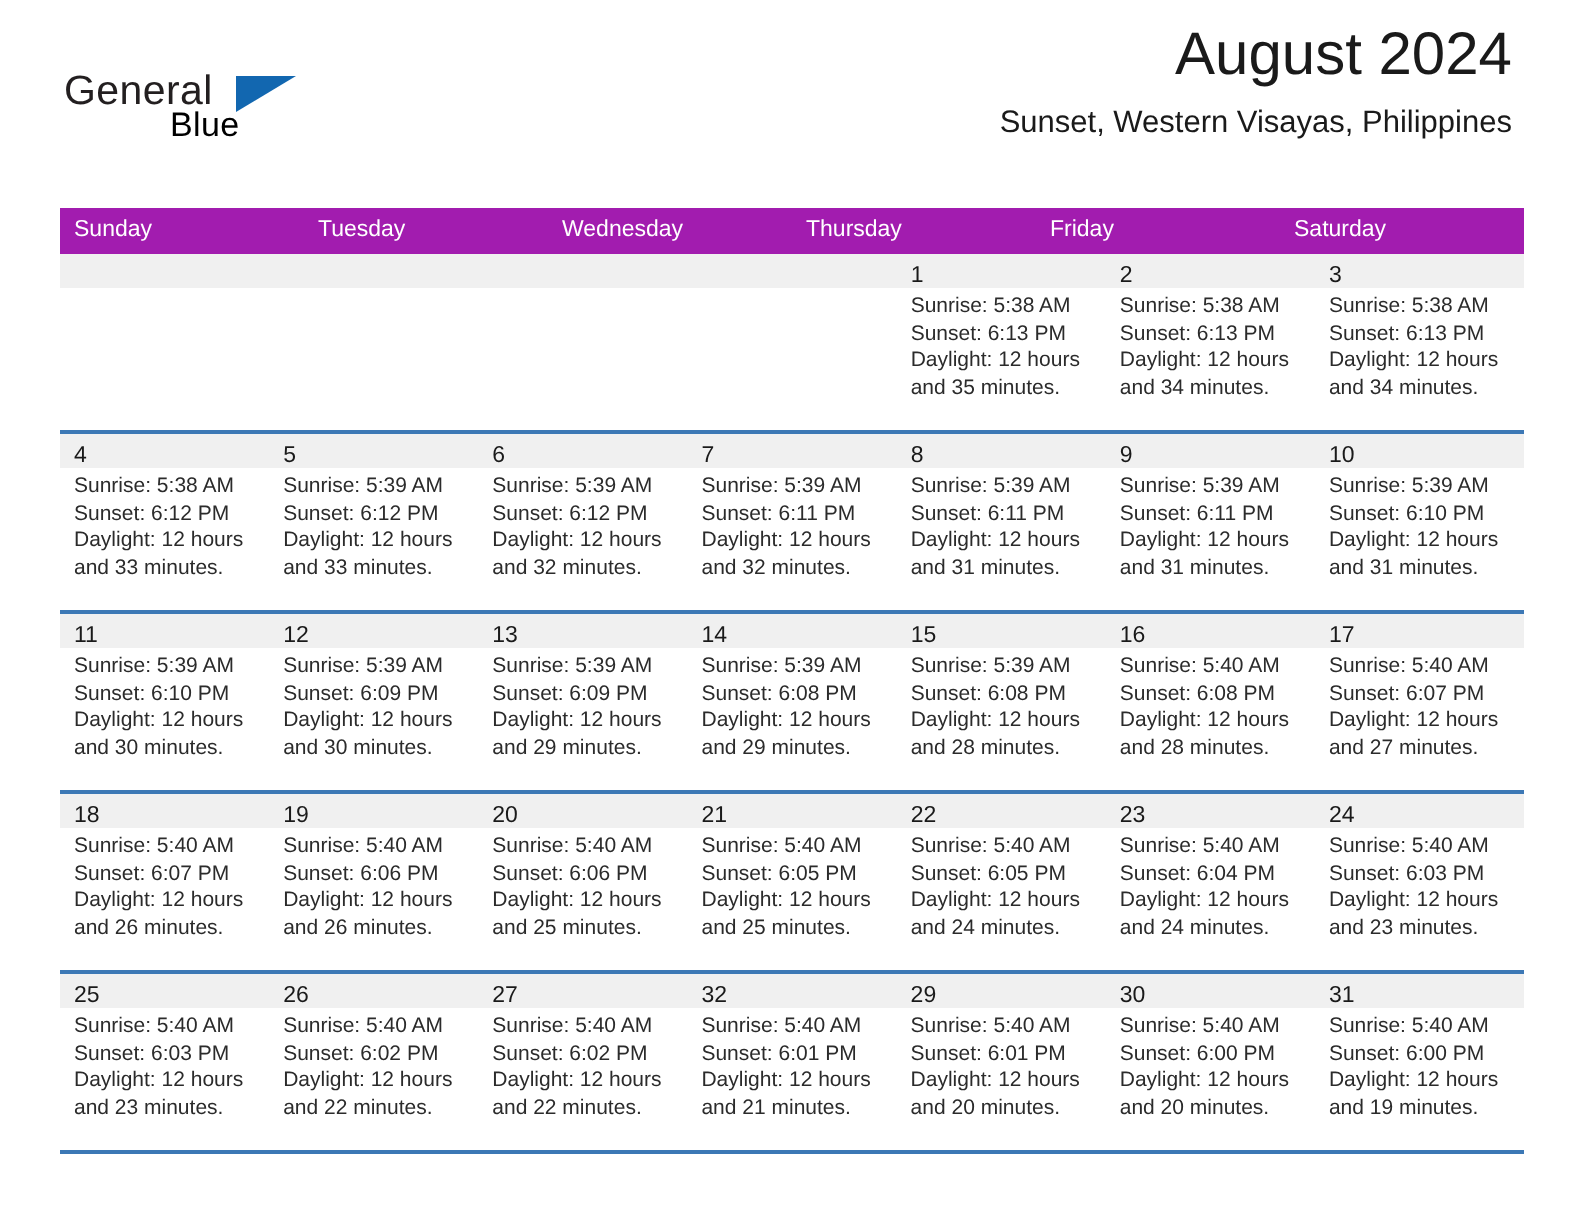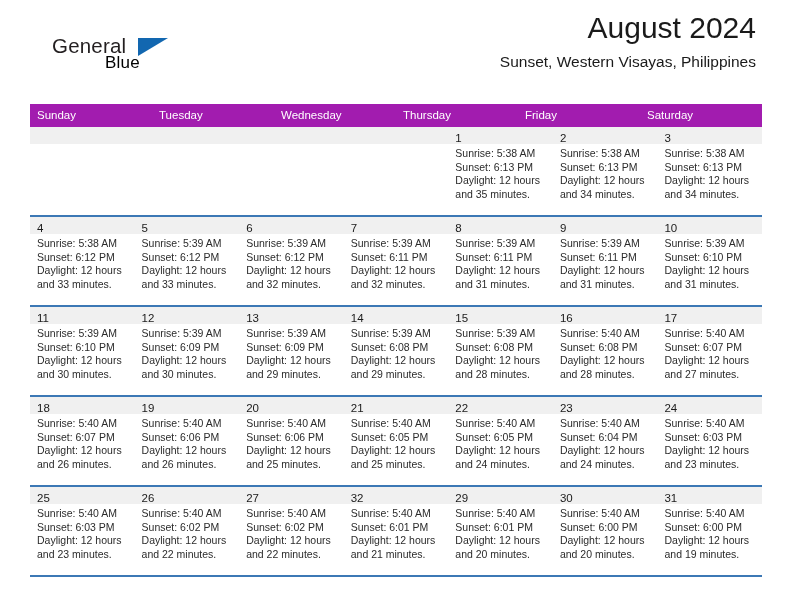--- a/index.html
+++ b/index.html
@@ -23,21 +23,21 @@
 
   
   .top {
     position: relative;
     height: 76px;
     padding: 0 36px;
     box-sizing: border-box;
   }
   .logo {
     position: absolute;
-    left: 52px;
+    left: 32px;
     top: 34px;
     width: 170px;
     height: 46px;
   }
   .logo-general {
     position: absolute;
     left: 0;
     top: 0;
     font-size: 20.5px;
     letter-spacing: 0.2px;

